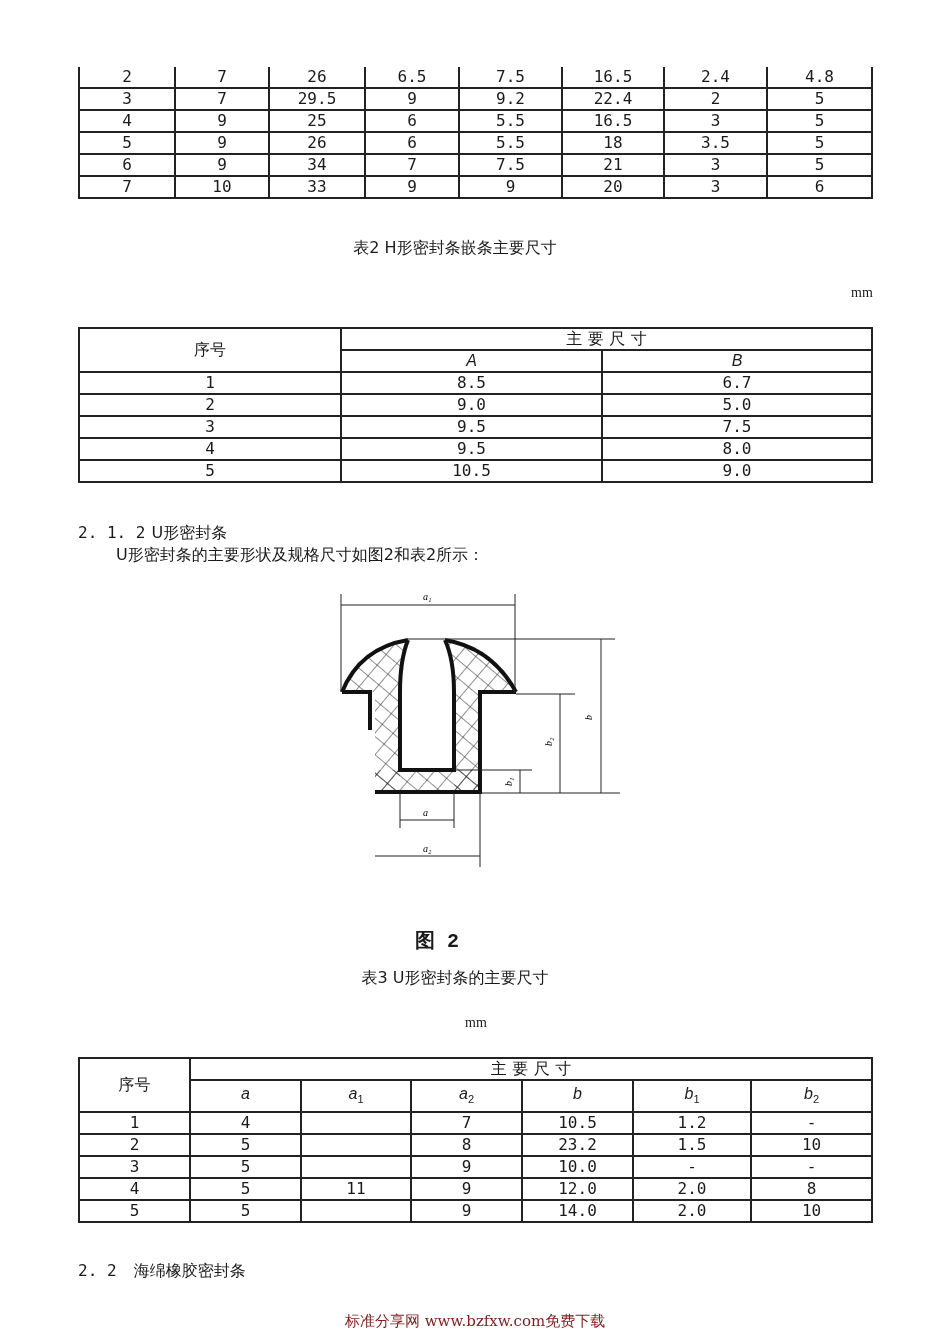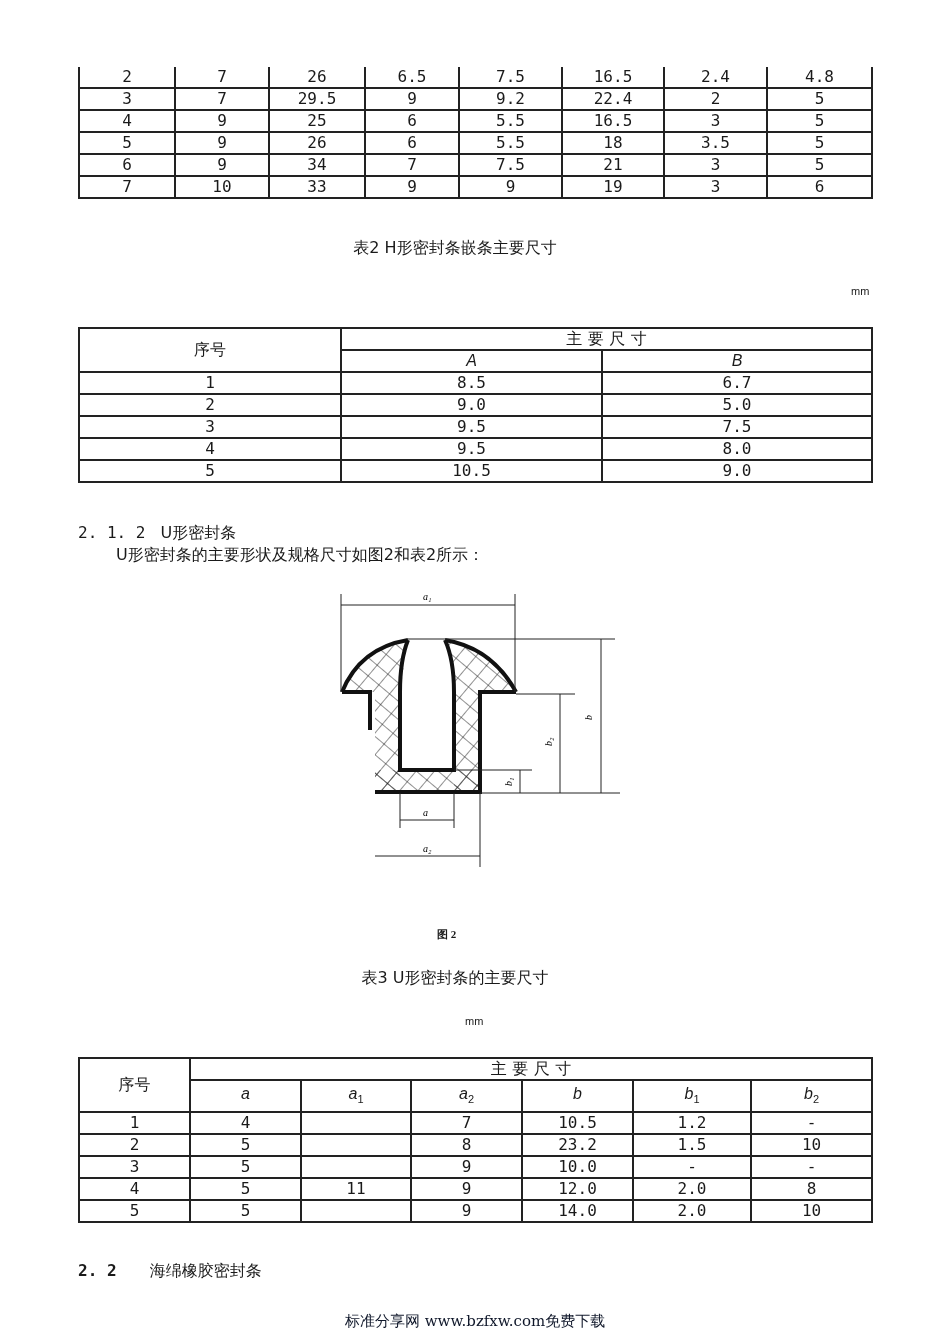--- a/index.html
+++ b/index.html
@@ -7,24 +7,24 @@
          font-family: "DejaVu Sans", "Liberation Sans", sans-serif; color: #1a1a1a; }
   .abs { position: absolute; }
   table.grid { border-collapse: collapse; position: absolute; table-layout: fixed; }
   table.grid td { border: 2px solid #222; text-align: center; padding: 0;
                   font-size: 16px; line-height: 20px; height: 20px; }
   table.grid .hdr { font-size: 16px; letter-spacing: 0.2px; }
   .num { font-family: "DejaVu Sans Mono", "Liberation Mono", monospace; font-size: 16px; }
   .it { font-style: italic; font-family: "Liberation Sans", sans-serif; font-size: 17px; }
   .sub { font-size: 11px; vertical-align: -4px; font-style: normal; }
   .caption { font-size: 16px; text-align: center; width: 910px; left: 0; }
-  .unit { font-size: 11px; font-family: Liberation Sans, sans-serif; }
+  .unit { font-size: 14px; font-family: Liberation Serif, serif; }
   .spaced { letter-spacing: 20px; }
   .para { font-size: 16px; }
-  .watermark { font-family: "DejaVu Serif", "Liberation Serif", serif; color: #0f172a; font-size: 15px; }
+  .watermark { font-family: "DejaVu Serif", "Liberation Serif", serif; color: #7f1d1d; font-size: 15px; }
 </style>
 </head>
 <body>
 
 <div class="abs" style="left:78px; top:67px; width:792px; height:2px;"></div>
 <table class="grid" style="left:78px; top:67px; width:793px; border-top:none;">
   <colgroup>
     <col style="width:96px">
       <col style="width:94px">
       <col style="width:96px">
@@ -84,21 +84,21 @@
       <td class="num">21</td>
       <td class="num">3</td>
       <td class="num">5</td>
     </tr>
     <tr>
       <td class="num">7</td>
       <td class="num">10</td>
       <td class="num">33</td>
       <td class="num">9</td>
       <td class="num">9</td>
-      <td class="num">19</td>
+      <td class="num">20</td>
       <td class="num">3</td>
       <td class="num">6</td>
     </tr>
   </tbody>
 </table>
 
 <div class="abs caption" style="top:238px;">表2 H形密封条嵌条主要尺寸</div>
 <div class="abs unit" style="left:851px; top:285px;">mm</div>
 
 <table class="grid" style="left:78px; top:327px; width:793px;">
@@ -138,21 +138,21 @@
   </tr>
   <tr>
     <td class="num">5</td>
     <td class="num">10.5</td>
     <td class="num">9.0</td>
   </tr>
 </tbody>
   </table>
 
 <div class="abs para" style="left:78px; top:523px;">
-  <span style="font-family:'DejaVu Sans Mono',monospace; margin-right:10px;">2. 1. 2</span>
+  <span style="font-family:'DejaVu Sans Mono',monospace; margin-right:1px;">2. 1. 2</span>
   <span>U形密封条</span>
 </div>
 <div class="abs para" style="left:116px; top:545px;">U形密封条的主要形状及规格尺寸如图2和表2所示：</div>
 
 <svg class="abs" style="left:320px; top:580px;" width="320" height="300" viewBox="0 0 320 300">
   <defs>
     <pattern id="hatch" width="14" height="14" patternUnits="userSpaceOnUse" patternTransform="rotate(40)">
       <line x1="0" y1="0" x2="0" y2="14" stroke="#222" stroke-width="1"></line>
       <line x1="0" y1="0" x2="14" y2="0" stroke="#222" stroke-width="1"></line>
     </pattern>
@@ -186,21 +186,21 @@
   <line x1="160" y1="213" x2="160" y2="287" stroke="#222" stroke-width="1"></line>
   <line x1="55" y1="276" x2="160" y2="276" stroke="#222" stroke-width="1"></line>
 
   <text x="103" y="20" font-size="10" font-style="italic" font-family="Liberation Serif, serif">a₁</text>
   <text x="103" y="236" font-size="10" font-style="italic" font-family="Liberation Serif, serif">a</text>
   <text x="103" y="272" font-size="10" font-style="italic" font-family="Liberation Serif, serif">a₂</text>
   <text x="272" y="140" font-size="10" font-style="italic" font-family="Liberation Serif, serif" transform="rotate(-90 272 140)">b</text>
   <text x="232" y="166" font-size="10" font-style="italic" font-family="Liberation Serif, serif" transform="rotate(-90 232 166)">b₂</text>
   <text x="192" y="206" font-size="10" font-style="italic" font-family="Liberation Serif, serif" transform="rotate(-90 192 206)">b₁</text>
 </svg>
-<div class="abs" style="left:437px; top:927px; font-size:11px; font-weight:bold; font-family:Liberation Serif, serif;">图 2</div>
+<div class="abs" style="left:415px; top:927px; font-size:20px; font-weight:bold; font-family:Liberation Mono, monospace;">图 2</div>
 
 <div class="abs caption" style="top:968px;">表3 U形密封条的主要尺寸</div>
 <div class="abs unit" style="left:465px; top:1015px;">mm</div>
 
 <table class="grid" style="left:78px; top:1057px; width:793px;">
   <colgroup>
     <col style="width:111px">
       <col style="width:111px">
       <col style="width:110px">
       <col style="width:111px">
@@ -263,17 +263,17 @@
     <td class="num"></td>
     <td class="num">9</td>
     <td class="num">14.0</td>
     <td class="num">2.0</td>
     <td class="num">10</td>
   </tr>
 </tbody>
   </table>
 
 <div class="abs para" style="left:78px; top:1261px;">
-  <span style="font-family:'DejaVu Sans Mono',monospace; margin-right:28px;font-weight:bold;">2. 2</span>
+  <span style="font-family:'DejaVu Sans Mono',monospace; margin-right:12px;">2. 2</span>
   <span>海绵橡胶密封条</span>
 </div>
 
 <div class="abs watermark" style="left:345px; top:1312px;">标准分享网 www.bzfxw.com免费下载</div>
 
 </body></html>

